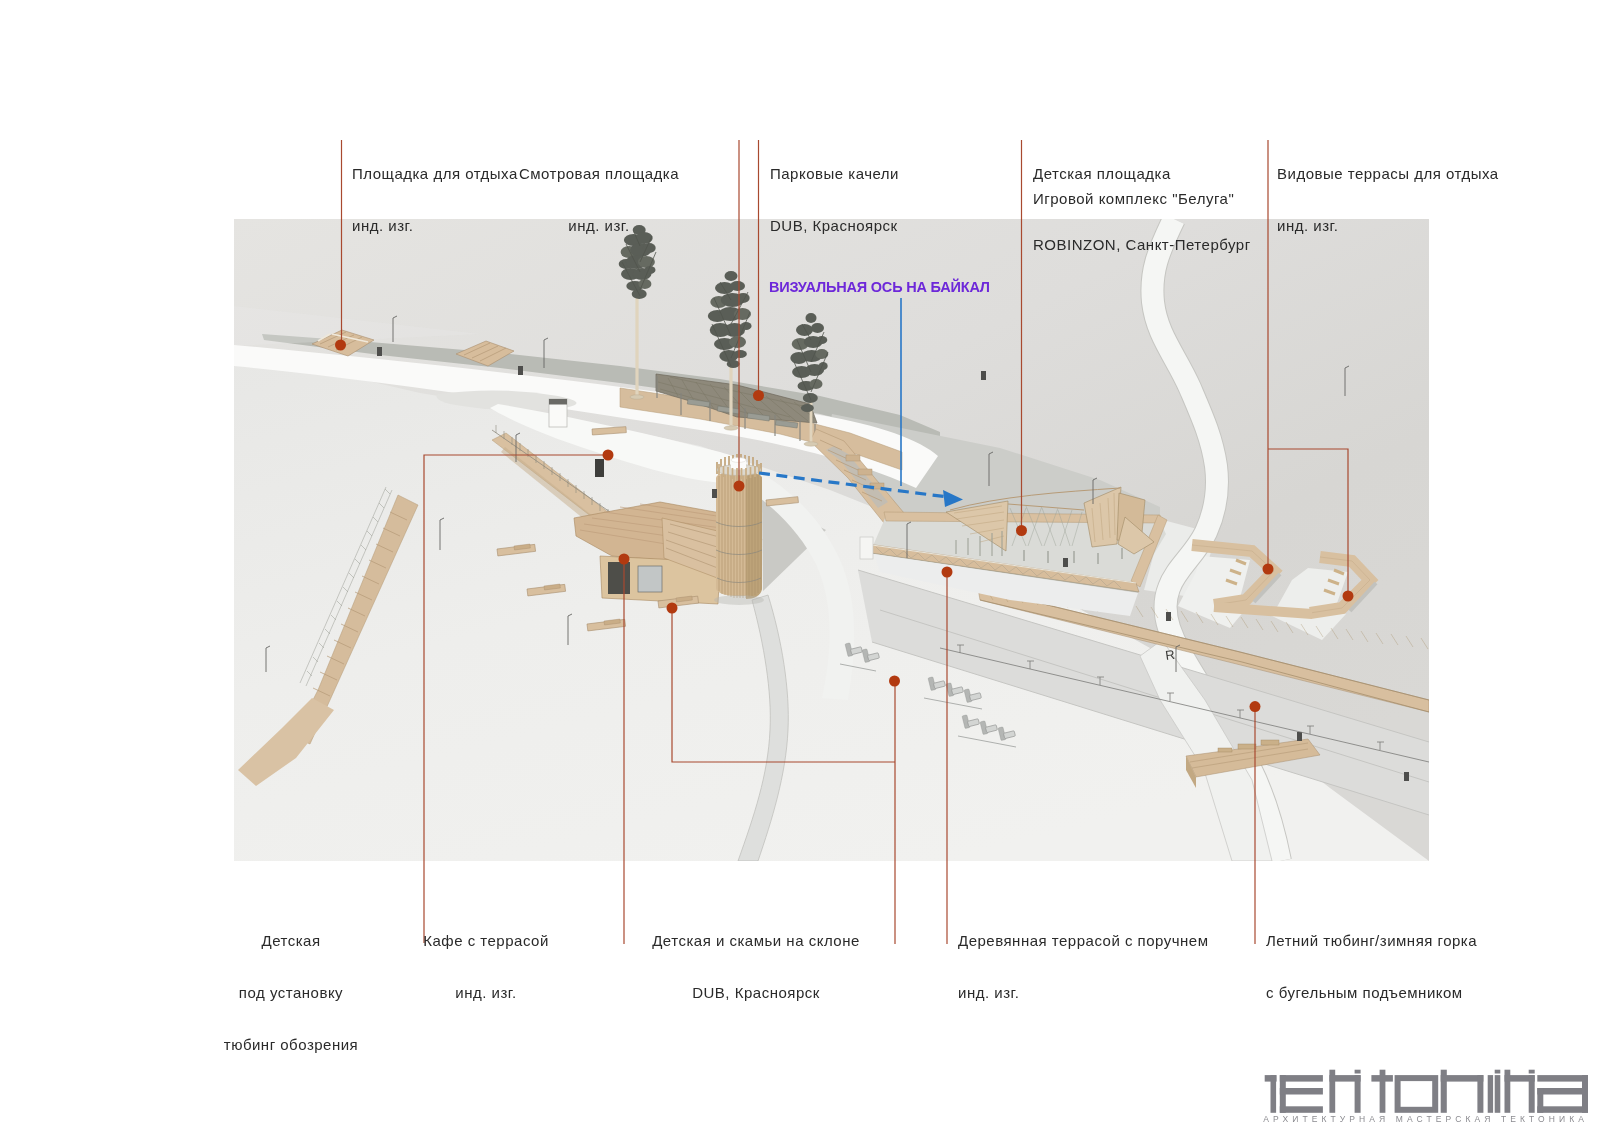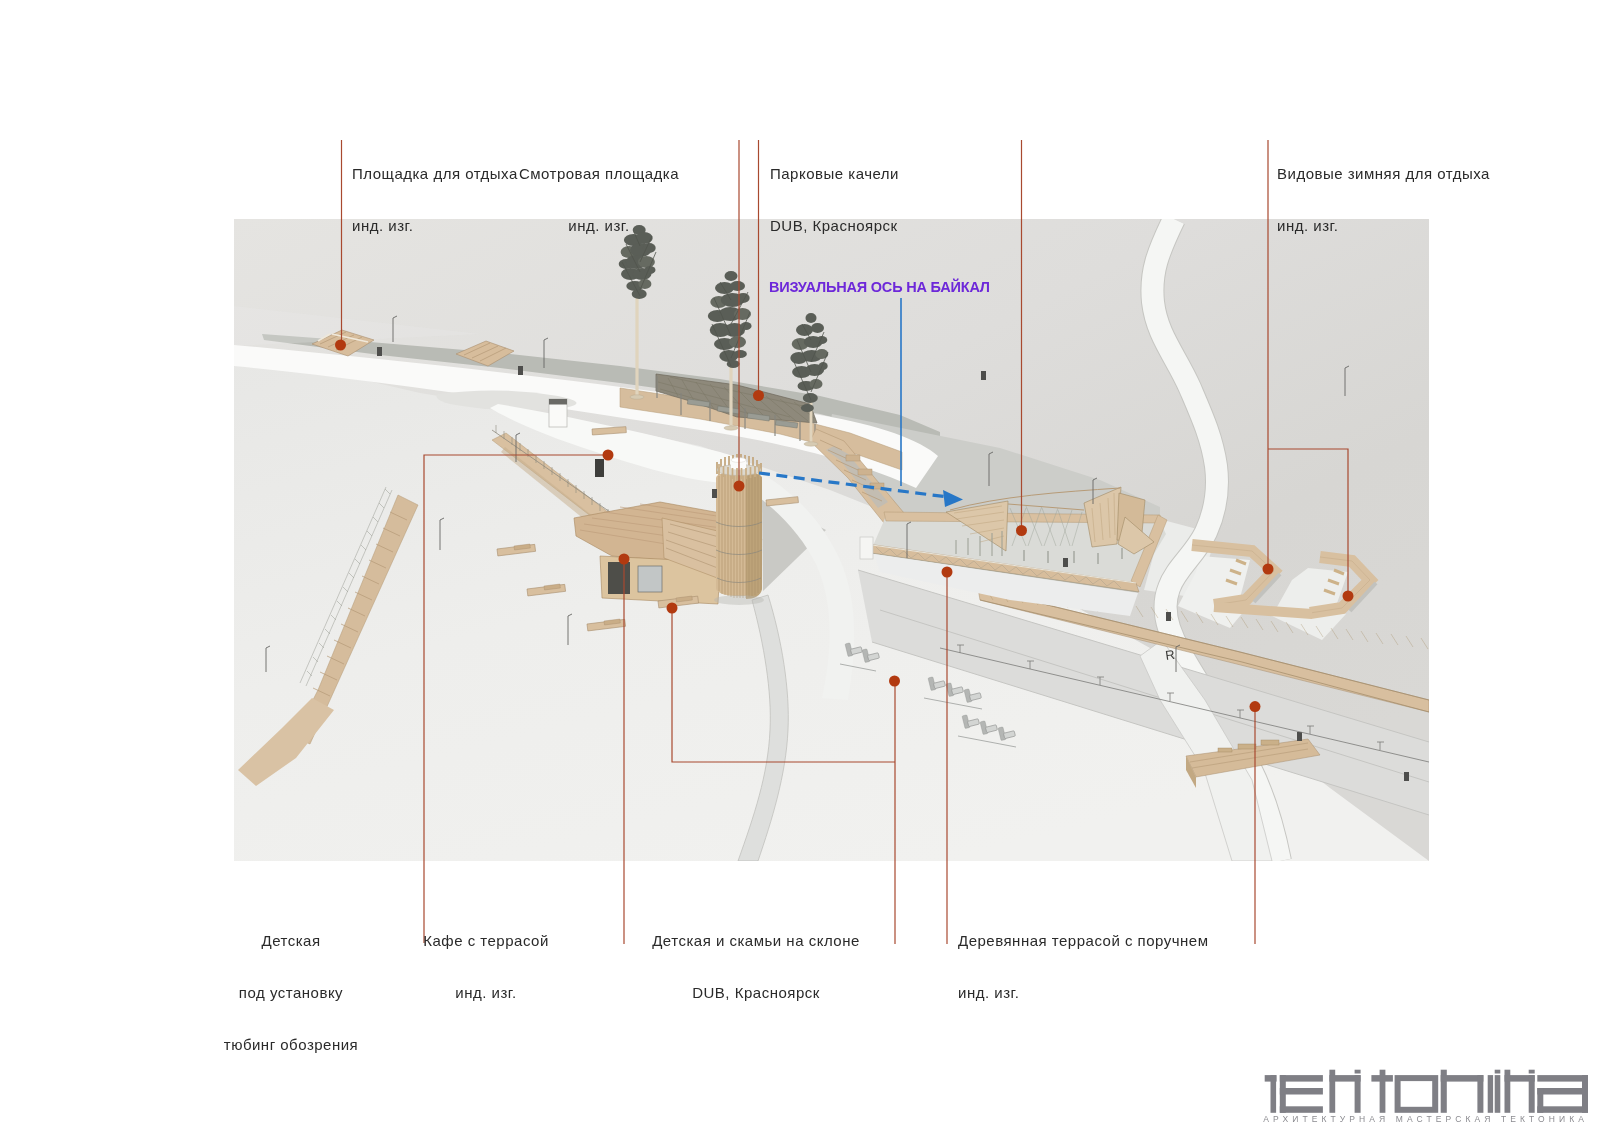--- a/index.html
+++ b/index.html
@@ -543,23 +543,28 @@
 <div class="lbl r" style="left:474px;top:134px;width:250px;">
       <span class="t">Смотровая площадка</span>
       <span class="t">инд. изг.</span>
     </div>
 
 <div class="lbl" style="left:770px;top:134px;">
       <span class="t">Парковые качели</span>
       <span class="t">DUB, Красноярск</span>
     </div>
 
+<div class="lbl" style="left:1033px;top:134px;">
+      <span class="t">Детская площадка</span>
+      <span class="t" style="line-height:18px;margin-top:4px;">Игровой комплекс "Белуга"</span>
+      <span class="t" style="line-height:18px;">ROBINZON, Санкт-Петербург</span>
+    </div>
 
 <div class="lbl" style="left:1277px;top:134px;">
-      <span class="t">Видовые зимняя для отдыха</span>
+      <span class="t">Видовые террасы для отдыха</span>
       <span class="t">инд. изг.</span>
     </div>
 
 <div class="lbl r" style="left:166px;top:901px;width:250px;">
       <span class="t">Детская</span>
       <span class="t">под установку</span>
       <span class="t">тюбинг обозрения</span>
     </div>
 
 <div class="lbl r" style="left:361px;top:901px;width:250px;">
@@ -570,15 +575,19 @@
 <div class="lbl r" style="left:631px;top:901px;width:250px;">
       <span class="t">Детская и скамьи на склоне</span>
       <span class="t">DUB, Красноярск</span>
     </div>
 
 <div class="lbl" style="left:958px;top:901px;">
       <span class="t">Деревянная террасой с поручнем</span>
       <span class="t">инд. изг.</span>
     </div>
 
+<div class="lbl" style="left:1266px;top:901px;">
+      <span class="t">Летний тюбинг/зимняя горка</span>
+      <span class="t">с бугельным подъемником</span>
+    </div>
 
 <div class="blue" style="left:769px;top:279px;">ВИЗУАЛЬНАЯ ОСЬ НА БАЙКАЛ</div>
 </div>
 
 </body></html>

